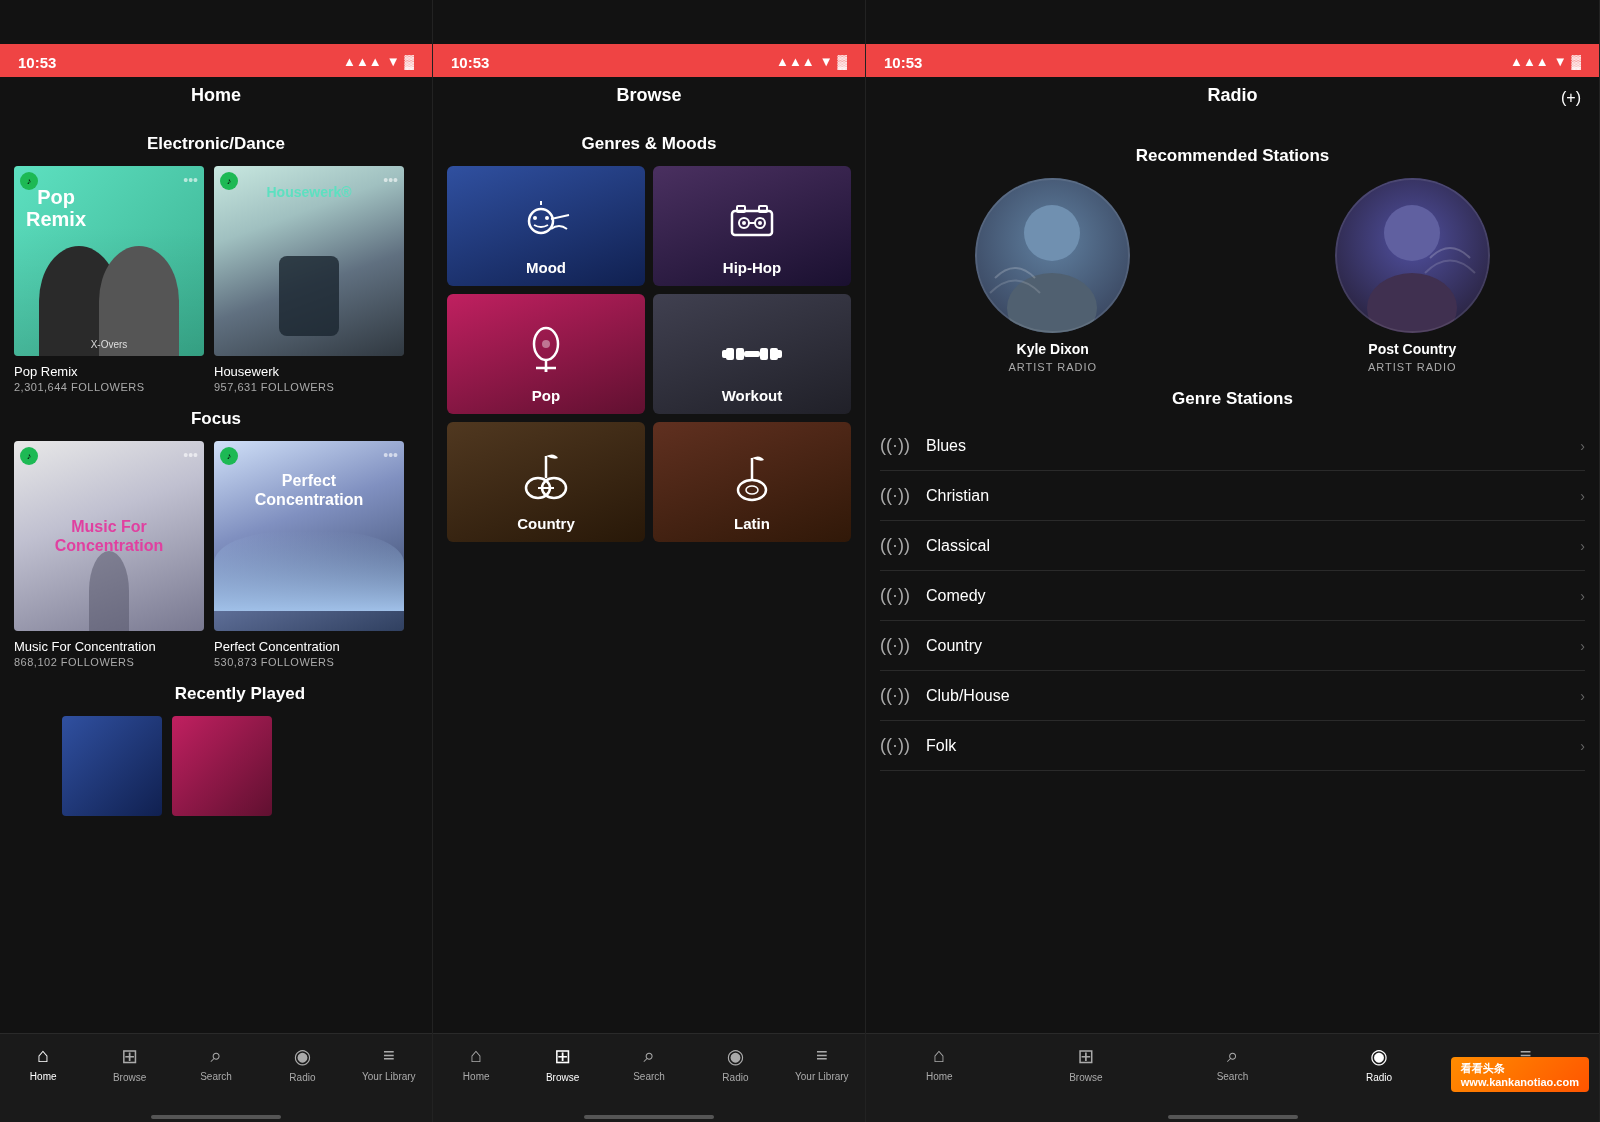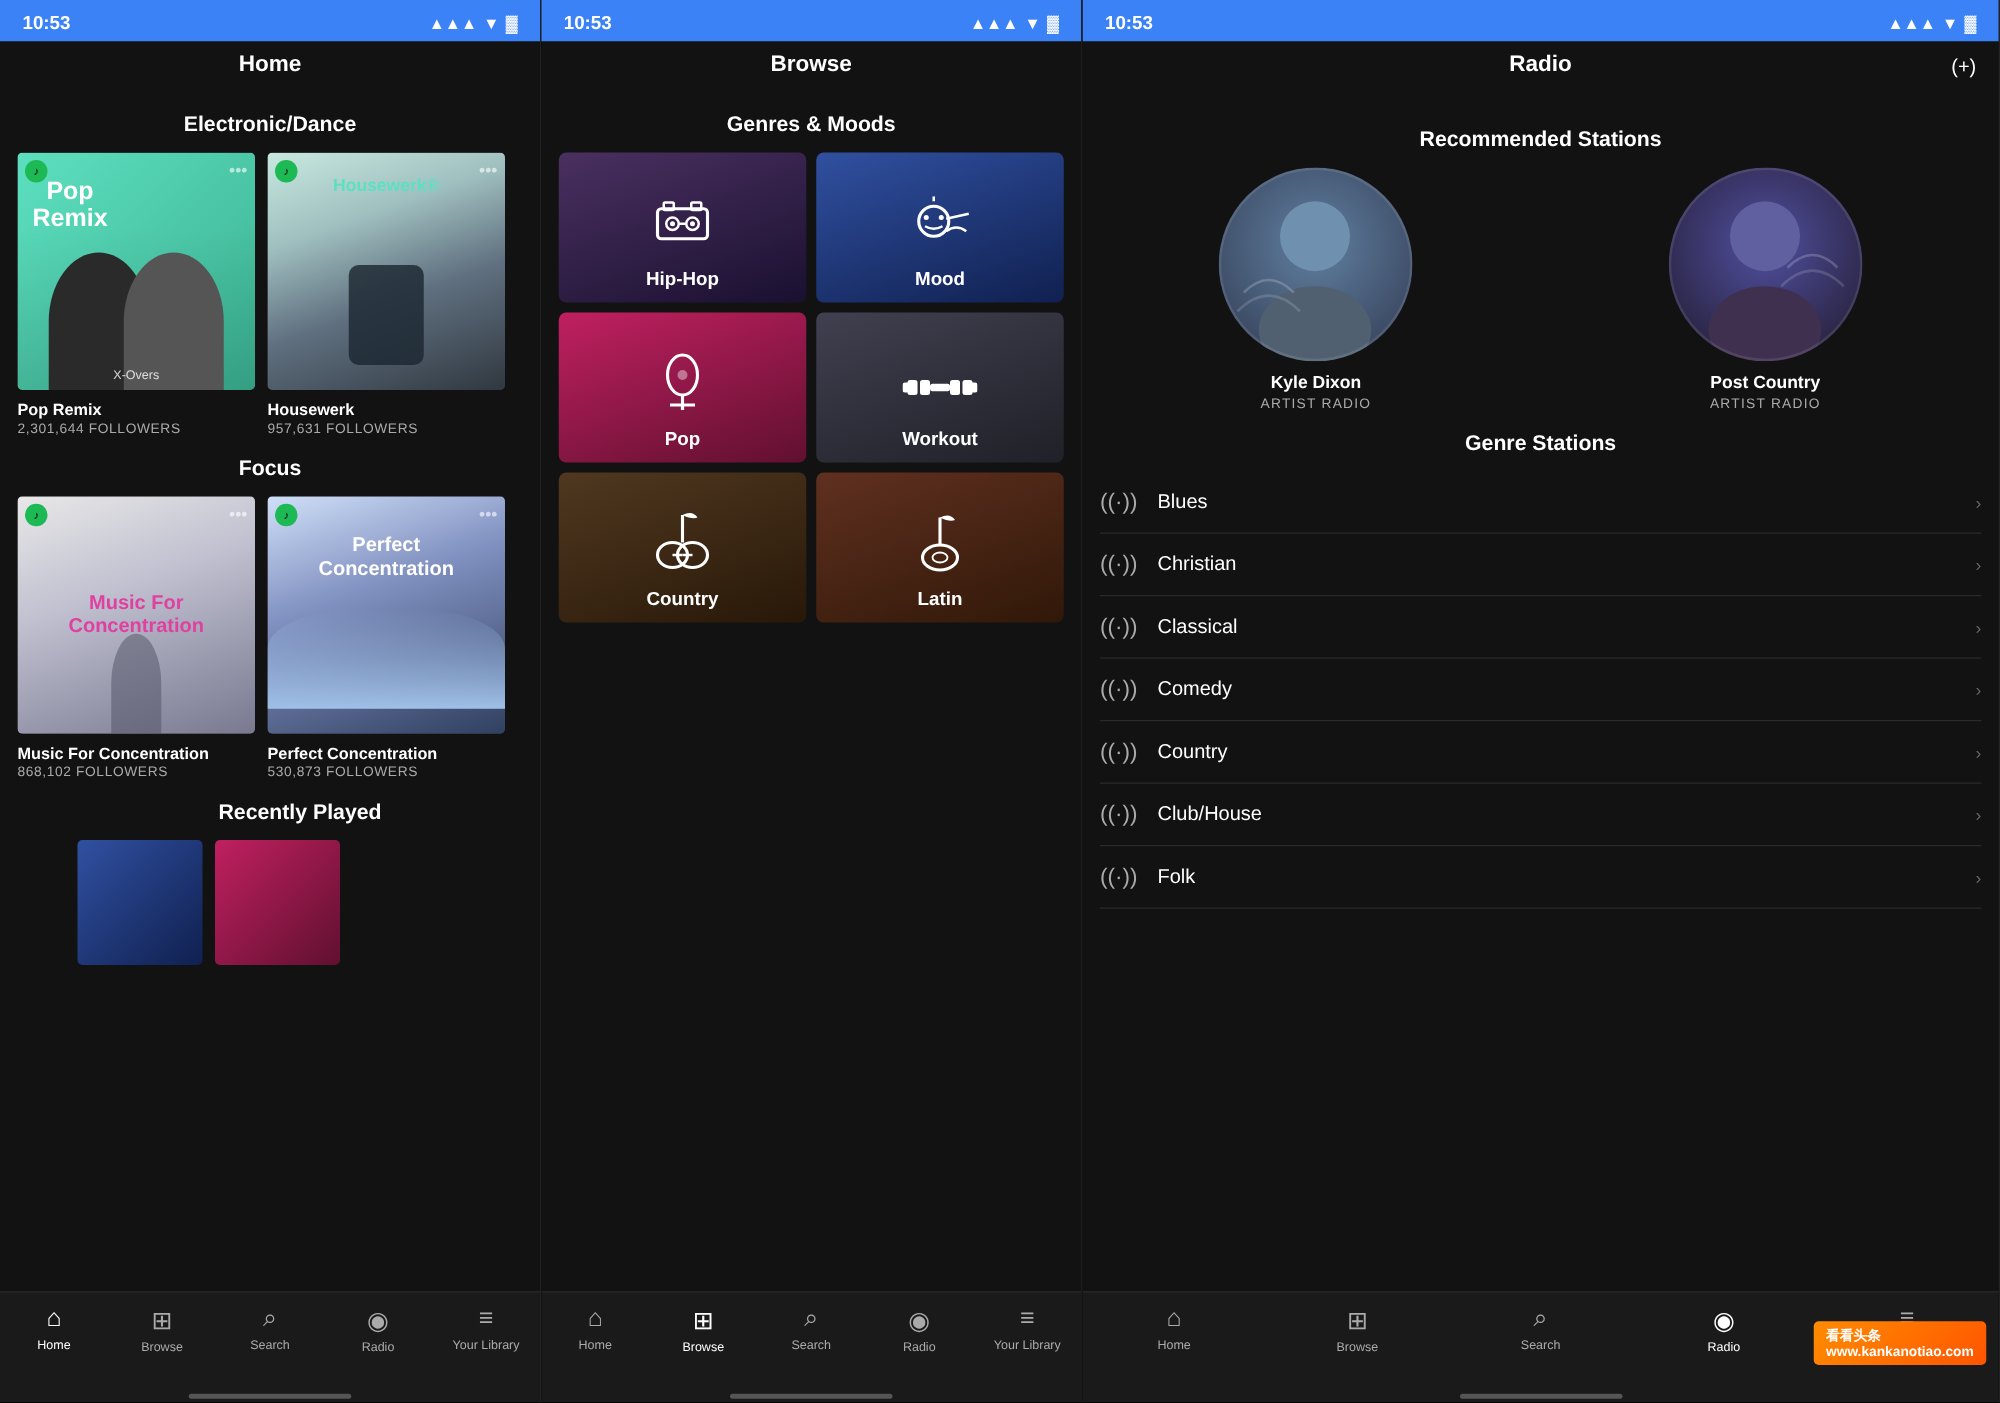--- a/index.html
+++ b/index.html
@@ -21,23 +21,24 @@
       flex-direction: column;
       overflow: hidden;
       border-right: 1px solid #222;
       flex-shrink: 0;
     }
 
     
     .status-bar {
       display: flex;
       justify-content: space-between;
-      align-items: center;
+      align-items: flex-start;
       padding: 10px 18px 6px;
-      background: #3b82f6;
+      background: #ef4444;
+      margin-top: 44px;
     }
     .status-time {
       color: #fff;
       font-size: 15px;
       font-weight: 600;
     }
     .status-icons {
       display: flex;
       align-items: center;
       gap: 5px;
@@ -195,21 +196,21 @@
       width: 60px;
       height: 80px;
       background: #1a2530;
       border-radius: 8px;
       opacity: 0.8;
     }
 
     .card-name {
       color: #fff;
       font-size: 13px;
-      font-weight: 700;
+      font-weight: 400;
       margin-top: 8px;
     }
     .card-followers {
       color: #aaa;
       font-size: 11px;
       margin-top: 2px;
       text-transform: uppercase;
       letter-spacing: 0.5px;
     }
 
@@ -609,51 +610,51 @@
     </div>
   </div>
 
   <div class="screen-title">Browse</div>
 
   <div class="panel-content">
     <div class="section-heading">Genres &amp; Moods</div>
 
     <div class="genres-grid">
 
+      <div class="genre-card bg-mood">
+        <div class="genre-icon">
+          <svg width="50" height="40" viewBox="0 0 50 40" fill="none">
+            <circle cx="20" cy="20" r="12" stroke="white" stroke-width="2.5" fill="none"></circle>
+            <line x1="20" y1="4" x2="20" y2="0" stroke="white" stroke-width="2"></line>
+            <line x1="30" y1="18" x2="48" y2="14" stroke="white" stroke-width="2"></line>
+            <path d="M30 28 Q38 22 46 28" stroke="white" stroke-width="2" fill="none"></path>
+            <circle cx="14" cy="17" r="2" fill="white"></circle>
+            <circle cx="26" cy="17" r="2" fill="white"></circle>
+            <path d="M13 24 Q20 28 27 24" stroke="white" stroke-width="2" fill="none"></path>
+          </svg>
+        </div>
+        <span class="genre-label">Mood</span>
+      </div>
+
       <div class="genre-card bg-hiphop">
         <div class="genre-icon">
           <svg width="50" height="40" viewBox="0 0 50 40" fill="none">
             <rect x="5" y="10" width="40" height="24" rx="3" stroke="white" stroke-width="2.5" fill="none"></rect>
             <rect x="10" y="5" width="8" height="6" rx="1" stroke="white" stroke-width="2" fill="none"></rect>
             <rect x="32" y="5" width="8" height="6" rx="1" stroke="white" stroke-width="2" fill="none"></rect>
             <circle cx="17" cy="22" r="5" stroke="white" stroke-width="2" fill="none"></circle>
             <circle cx="17" cy="22" r="2" fill="white"></circle>
             <circle cx="33" cy="22" r="5" stroke="white" stroke-width="2" fill="none"></circle>
             <circle cx="33" cy="22" r="2" fill="white"></circle>
             <line x1="22" y1="22" x2="28" y2="22" stroke="white" stroke-width="2"></line>
           </svg>
         </div>
         <span class="genre-label">Hip-Hop</span>
       </div>
 
-      <div class="genre-card bg-mood">
-        <div class="genre-icon">
-          <svg width="50" height="40" viewBox="0 0 50 40" fill="none">
-            <circle cx="20" cy="20" r="12" stroke="white" stroke-width="2.5" fill="none"></circle>
-            <line x1="20" y1="4" x2="20" y2="0" stroke="white" stroke-width="2"></line>
-            <line x1="30" y1="18" x2="48" y2="14" stroke="white" stroke-width="2"></line>
-            <path d="M30 28 Q38 22 46 28" stroke="white" stroke-width="2" fill="none"></path>
-            <circle cx="14" cy="17" r="2" fill="white"></circle>
-            <circle cx="26" cy="17" r="2" fill="white"></circle>
-            <path d="M13 24 Q20 28 27 24" stroke="white" stroke-width="2" fill="none"></path>
-          </svg>
-        </div>
-        <span class="genre-label">Mood</span>
-      </div>
-
       <div class="genre-card bg-pop">
         <div class="genre-icon">
           <svg width="40" height="50" viewBox="0 0 40 50" fill="none">
             <ellipse cx="20" cy="20" rx="12" ry="16" stroke="white" stroke-width="2.5" fill="none"></ellipse>
             <line x1="20" y1="36" x2="20" y2="48" stroke="white" stroke-width="2.5"></line>
             <line x1="10" y1="44" x2="30" y2="44" stroke="white" stroke-width="2.5"></line>
             <circle cx="20" cy="20" r="4" fill="white" opacity="0.4"></circle>
             <line x1="20" y1="44" x2="20" y2="48" stroke="white" stroke-width="2.5"></line>
           </svg>
         </div>

